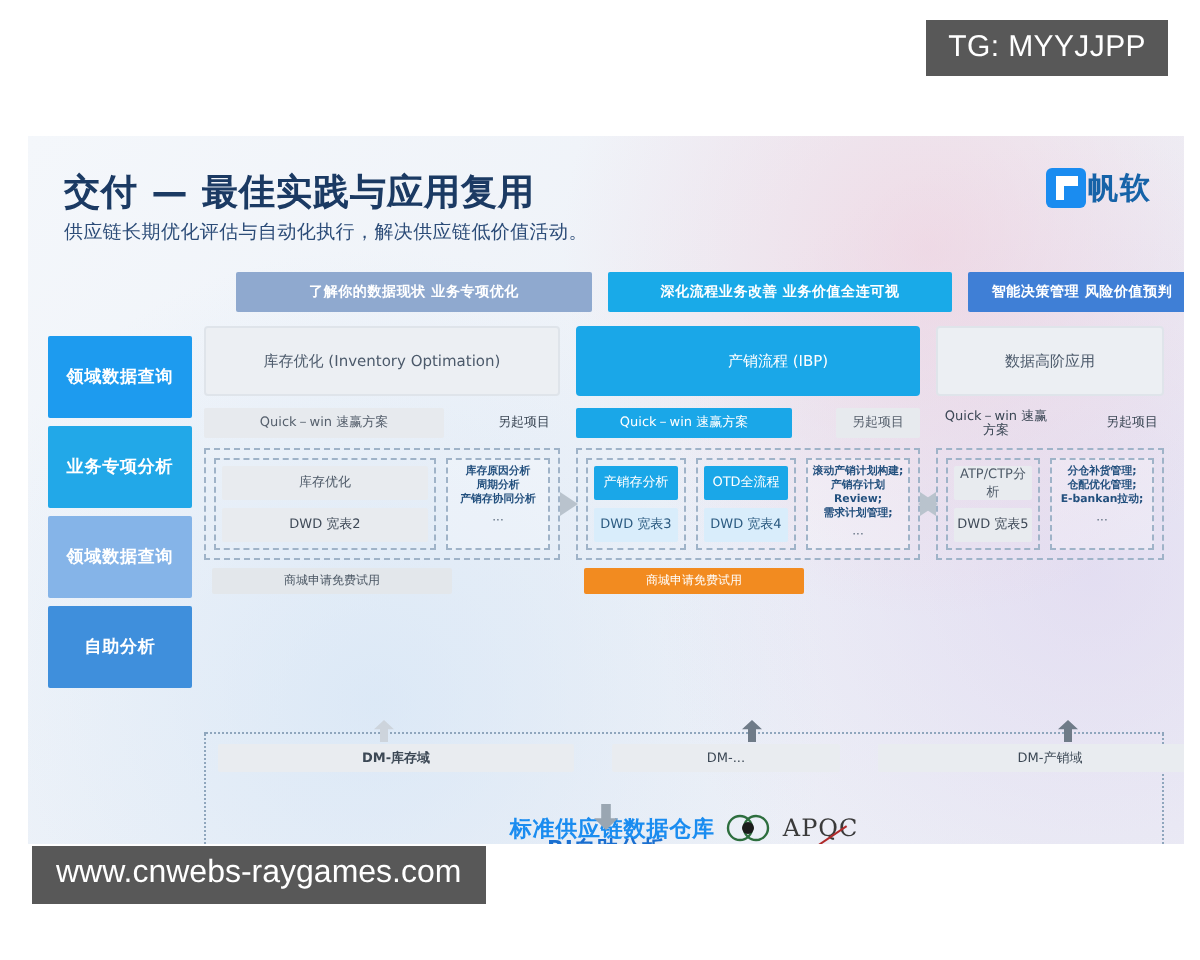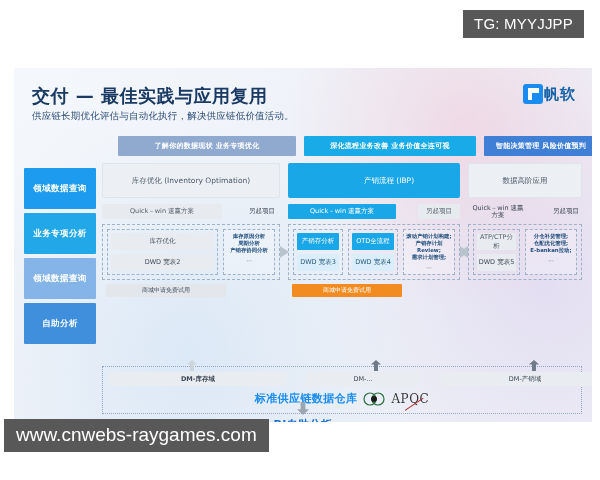--- a/index.html
+++ b/index.html
@@ -12,23 +12,23 @@
 
   
   .tg-badge {
     position: absolute; top: 10px; right: 16px;
     background: #585858; color: #ffffff;
     font-size: 15px; letter-spacing: .2px;
     padding: 5px 11px 6px 11px;
     font-family: "Liberation Sans", sans-serif;
   }
   .bottom-badge {
-    position: absolute; left: 4px; bottom: 28px;
+    position: absolute; left: 16px; bottom: 28px;
     background: #585858; color: #ffffff;
-    font-size: 19px; padding: 5px 12px 6px 12px;
+    font-size: 16px; padding: 5px 12px 6px 12px;
     font-family: "Liberation Sans", sans-serif;
   }
 
   
   .slide {
     position: absolute; left: 14px; top: 68px;
     width: 578px; height: 354px;
     background:
       radial-gradient(circle at 78% 16%, rgba(240,200,215,.55) 0%, rgba(240,200,215,0) 34%),
       radial-gradient(circle at 92% 62%, rgba(215,200,235,.45) 0%, rgba(215,200,235,0) 38%),
@@ -172,21 +172,21 @@
 
   .up-arrow {
     position: absolute; width: 10px; height: 11px; top: -7px;
     background: #b9c3cd;
     clip-path: polygon(30% 100%, 30% 42%, 0% 42%, 50% 0%, 100% 42%, 70% 42%, 70% 100%);
   }
   .up-a0 { left: 84px; background: #cdd4dc; }
   .up-a1 { left: 268px; background: #6f7b88; }
   .up-a2 { left: 426px; background: #6f7b88; }
 
-  .dw-line { display: flex; align-items: flex-end; justify-content: center; gap: 6px; margin-top: 5px; }
+  .dw-line { display: flex; align-items: flex-start; justify-content: center; gap: 6px; margin-top: 21px; }
   .dw-title { font-size: 11px; font-weight: bold; color: #1a8cf0; letter-spacing: .4px; }
   .dw-badge { display: flex; align-items: center; }
   .apqc {
     font-family: "DejaVu Serif", serif; font-size: 12px; color: #3a3a3a;
     letter-spacing: .5px; position: relative;
   }
   .apqc-slash {
     position: absolute; left: 8px; top: -2px; width: 22px; height: 16px;
     border-bottom: 1.6px solid #b02a2a; transform: rotate(-34deg);
   }

